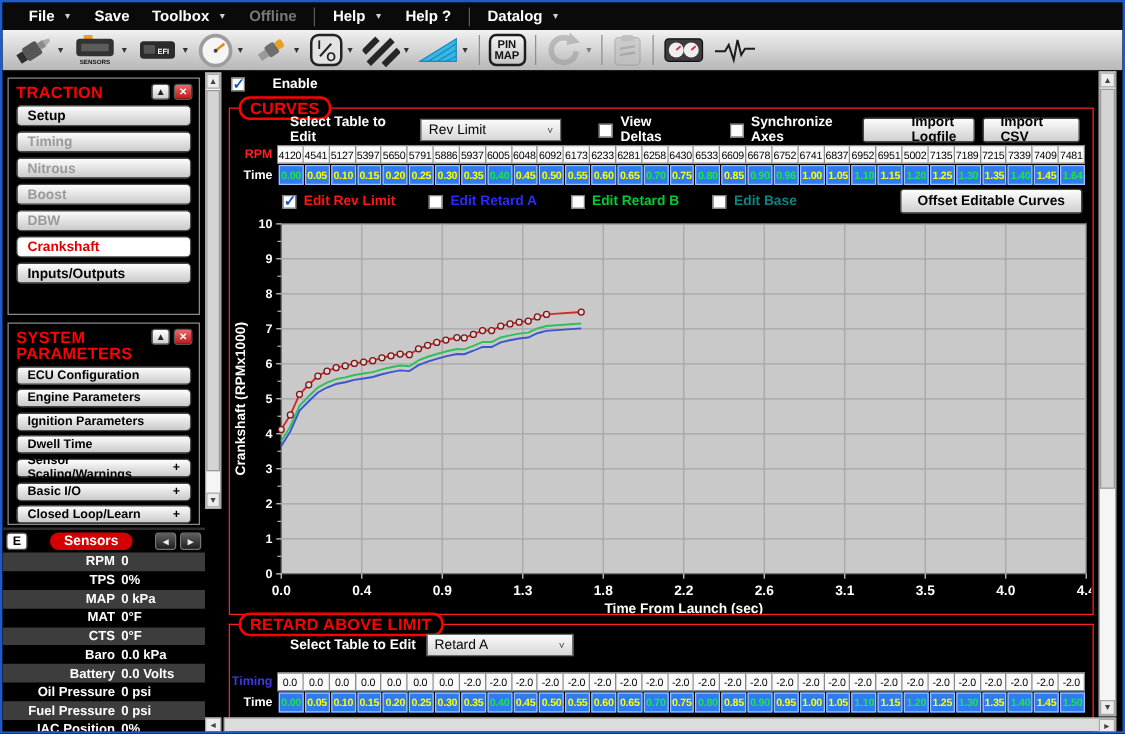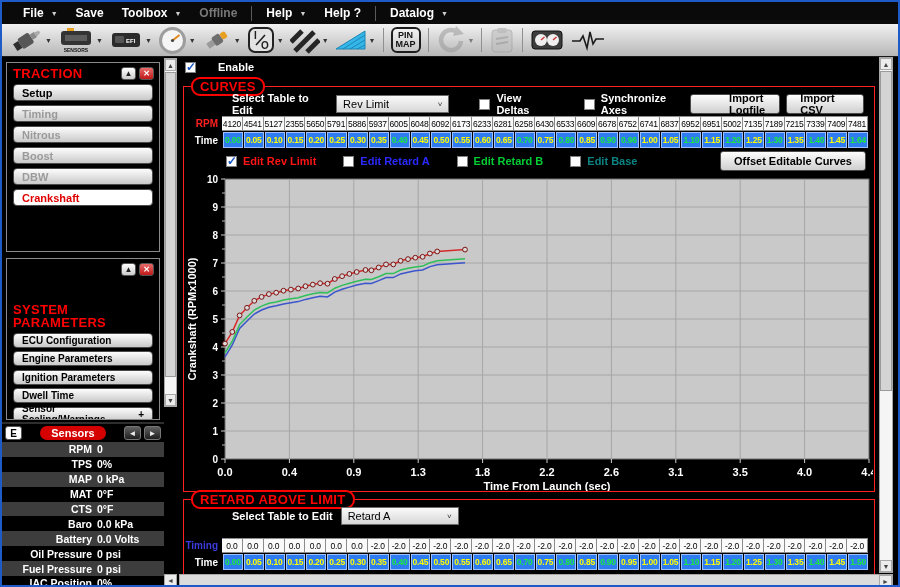--- a/index.html
+++ b/index.html
@@ -247,25 +247,28 @@
         </div>
         <div class="side-btn disabled">
           <span>Boost</span>
         </div>
         <div class="side-btn disabled">
           <span>DBW</span>
         </div>
         <div class="side-btn active">
           <span>Crankshaft</span>
         </div>
+        <div class="side-btn">
+          <span>Inputs/Outputs</span>
+        </div>
       </div>
   </div>
 
   <div class="panel" style="left:4px;top:256px;width:154px;height:162px;overflow:hidden;">
-    <div class="panel-title" style="width:100px;margin-top:40px;">SYSTEM PARAMETERS</div>
+    <div class="panel-title" style="width:100px;">SYSTEM PARAMETERS</div>
     <div class="panel-ctrl">
       <div class="pc-btn">▲</div>
       <div class="pc-btn close">✕</div>
     </div>
     <div>
         <div class="side-btn sm">
           <span>ECU Configuration</span>
         </div>
         <div class="side-btn sm">
           <span>Engine Parameters</span>
@@ -372,21 +375,21 @@
       </div>
       <div style="flex:1;"></div>
       <div class="btn" style="margin-right:6px;width:92px;justify-content:center;padding-left:38px;">Import Logfile</div>
       <div class="btn" style="width:80px;justify-content:center;">Import CSV</div>
     </div>
     <div class="grid-row" style="top:29px;height:15px;">
         <div class="row-label" style="color: rgb(255, 32, 32);">RPM</div>
         <div class="cell">4120</div>
         <div class="cell">4541</div>
         <div class="cell">5127</div>
-        <div class="cell">2355</div>
+        <div class="cell">5397</div>
         <div class="cell">5650</div>
         <div class="cell">5791</div>
         <div class="cell">5886</div>
         <div class="cell">5937</div>
         <div class="cell">6005</div>
         <div class="cell">6048</div>
         <div class="cell">6092</div>
         <div class="cell">6173</div>
         <div class="cell">6233</div>
         <div class="cell">6281</div>

